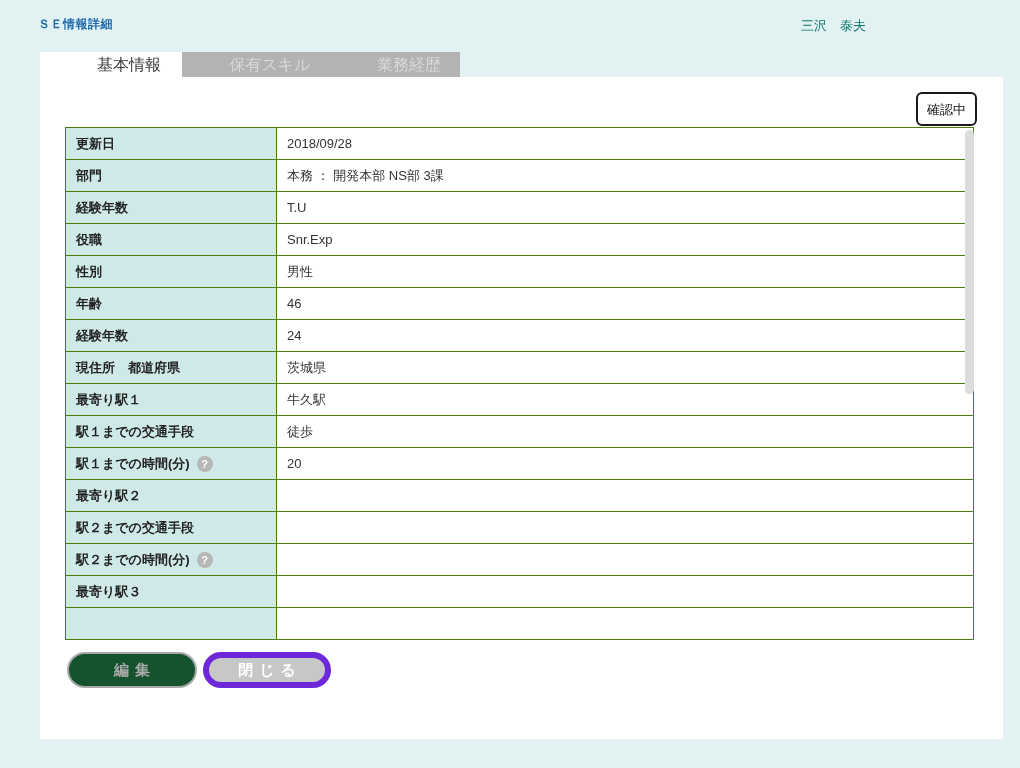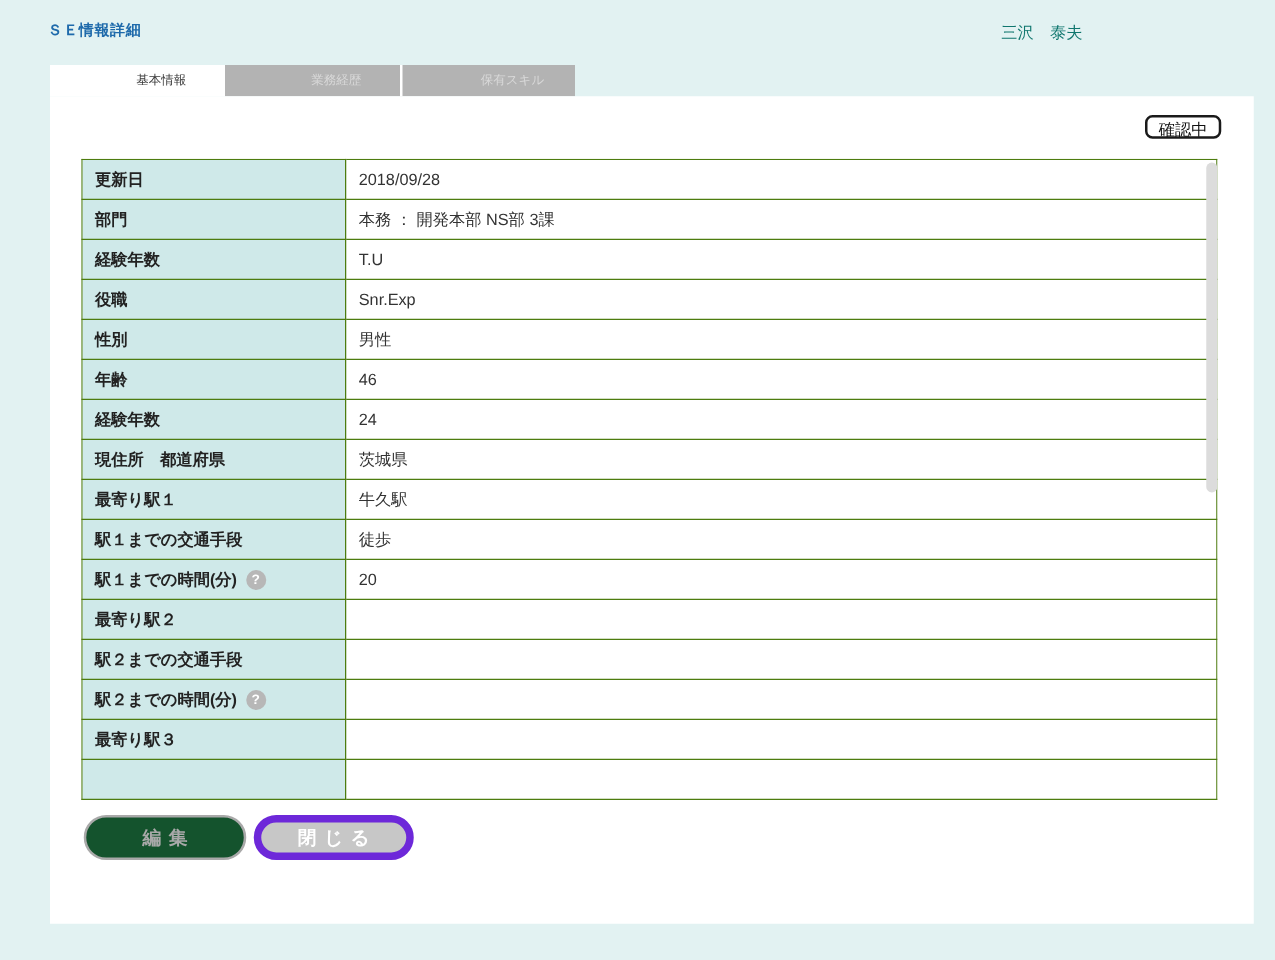--- a/index.html
+++ b/index.html
@@ -18,35 +18,35 @@
   .user-name {
     position: absolute; right: 154px; top: 17px;
     font-size: 13px; color: #0f766e; cursor: pointer;
   }
   .tabbar {
     position: absolute; left: 40px; top: 52px;
     display: flex; height: 25px;
   }
   .tab {
     width: 140px; height: 25px; line-height: 25px;
-    text-align: center; font-size: 10px; cursor: pointer; padding-left: 38px;
+    text-align: center; font-size: 16px; cursor: pointer; padding-left: 38px;
   }
   .tab.active { background: #ffffff; color: #3a3a3a; }
   .tab.inactive { background: #b3b3b3; color: #d9d9d9; }
   .tab.sep { border-left: 2px solid #ffffff; }
   .panel {
     position: absolute; left: 40px; top: 77px;
     width: 963px; height: 662px; background: #ffffff;
   }
   .status-button {
     position: absolute; top: 15px; right: 26px;
-    height: 19px; padding: 0 9px;
+    height: 34px; padding: 0 9px;
     background: #ffffff; border: 2px solid #1a1a1a; border-radius: 6px;
     font-size: 13px; color: #111; line-height: 21px;
-    font-family: Liberation Mono, monospace; cursor: pointer;
+    font-family: Liberation Sans, sans-serif; cursor: pointer;
   }
   .table-wrap {
     position: absolute; left: 25px; top: 50px;
     width: 909px; height: 518px; overflow: hidden;
   }
   .info-table {
     width: 909px; border-collapse: collapse; table-layout: fixed;
   }
   .info-table th, .info-table td {
     border: 1px solid #4d7c0f; height: 32px;
@@ -90,22 +90,22 @@
   }
 </style>
 </head>
 <body>
 
 <div class="page-title">ＳＥ情報詳細</div>
 <div class="user-name">三沢　泰夫</div>
 
 <div class="tabbar">
   <div class="tab active">基本情報</div>
+  <div class="tab inactive sep">保有スキル</div>
   <div class="tab inactive">業務経歴</div>
-  <div class="tab inactive sep">保有スキル</div>
 </div>
 
 <div class="panel">
   <button class="status-button">確認中</button>
 
   <div class="table-wrap">
     <table class="info-table">
       <tbody>
           <tr>
             <th><span>更新日</span></th>

